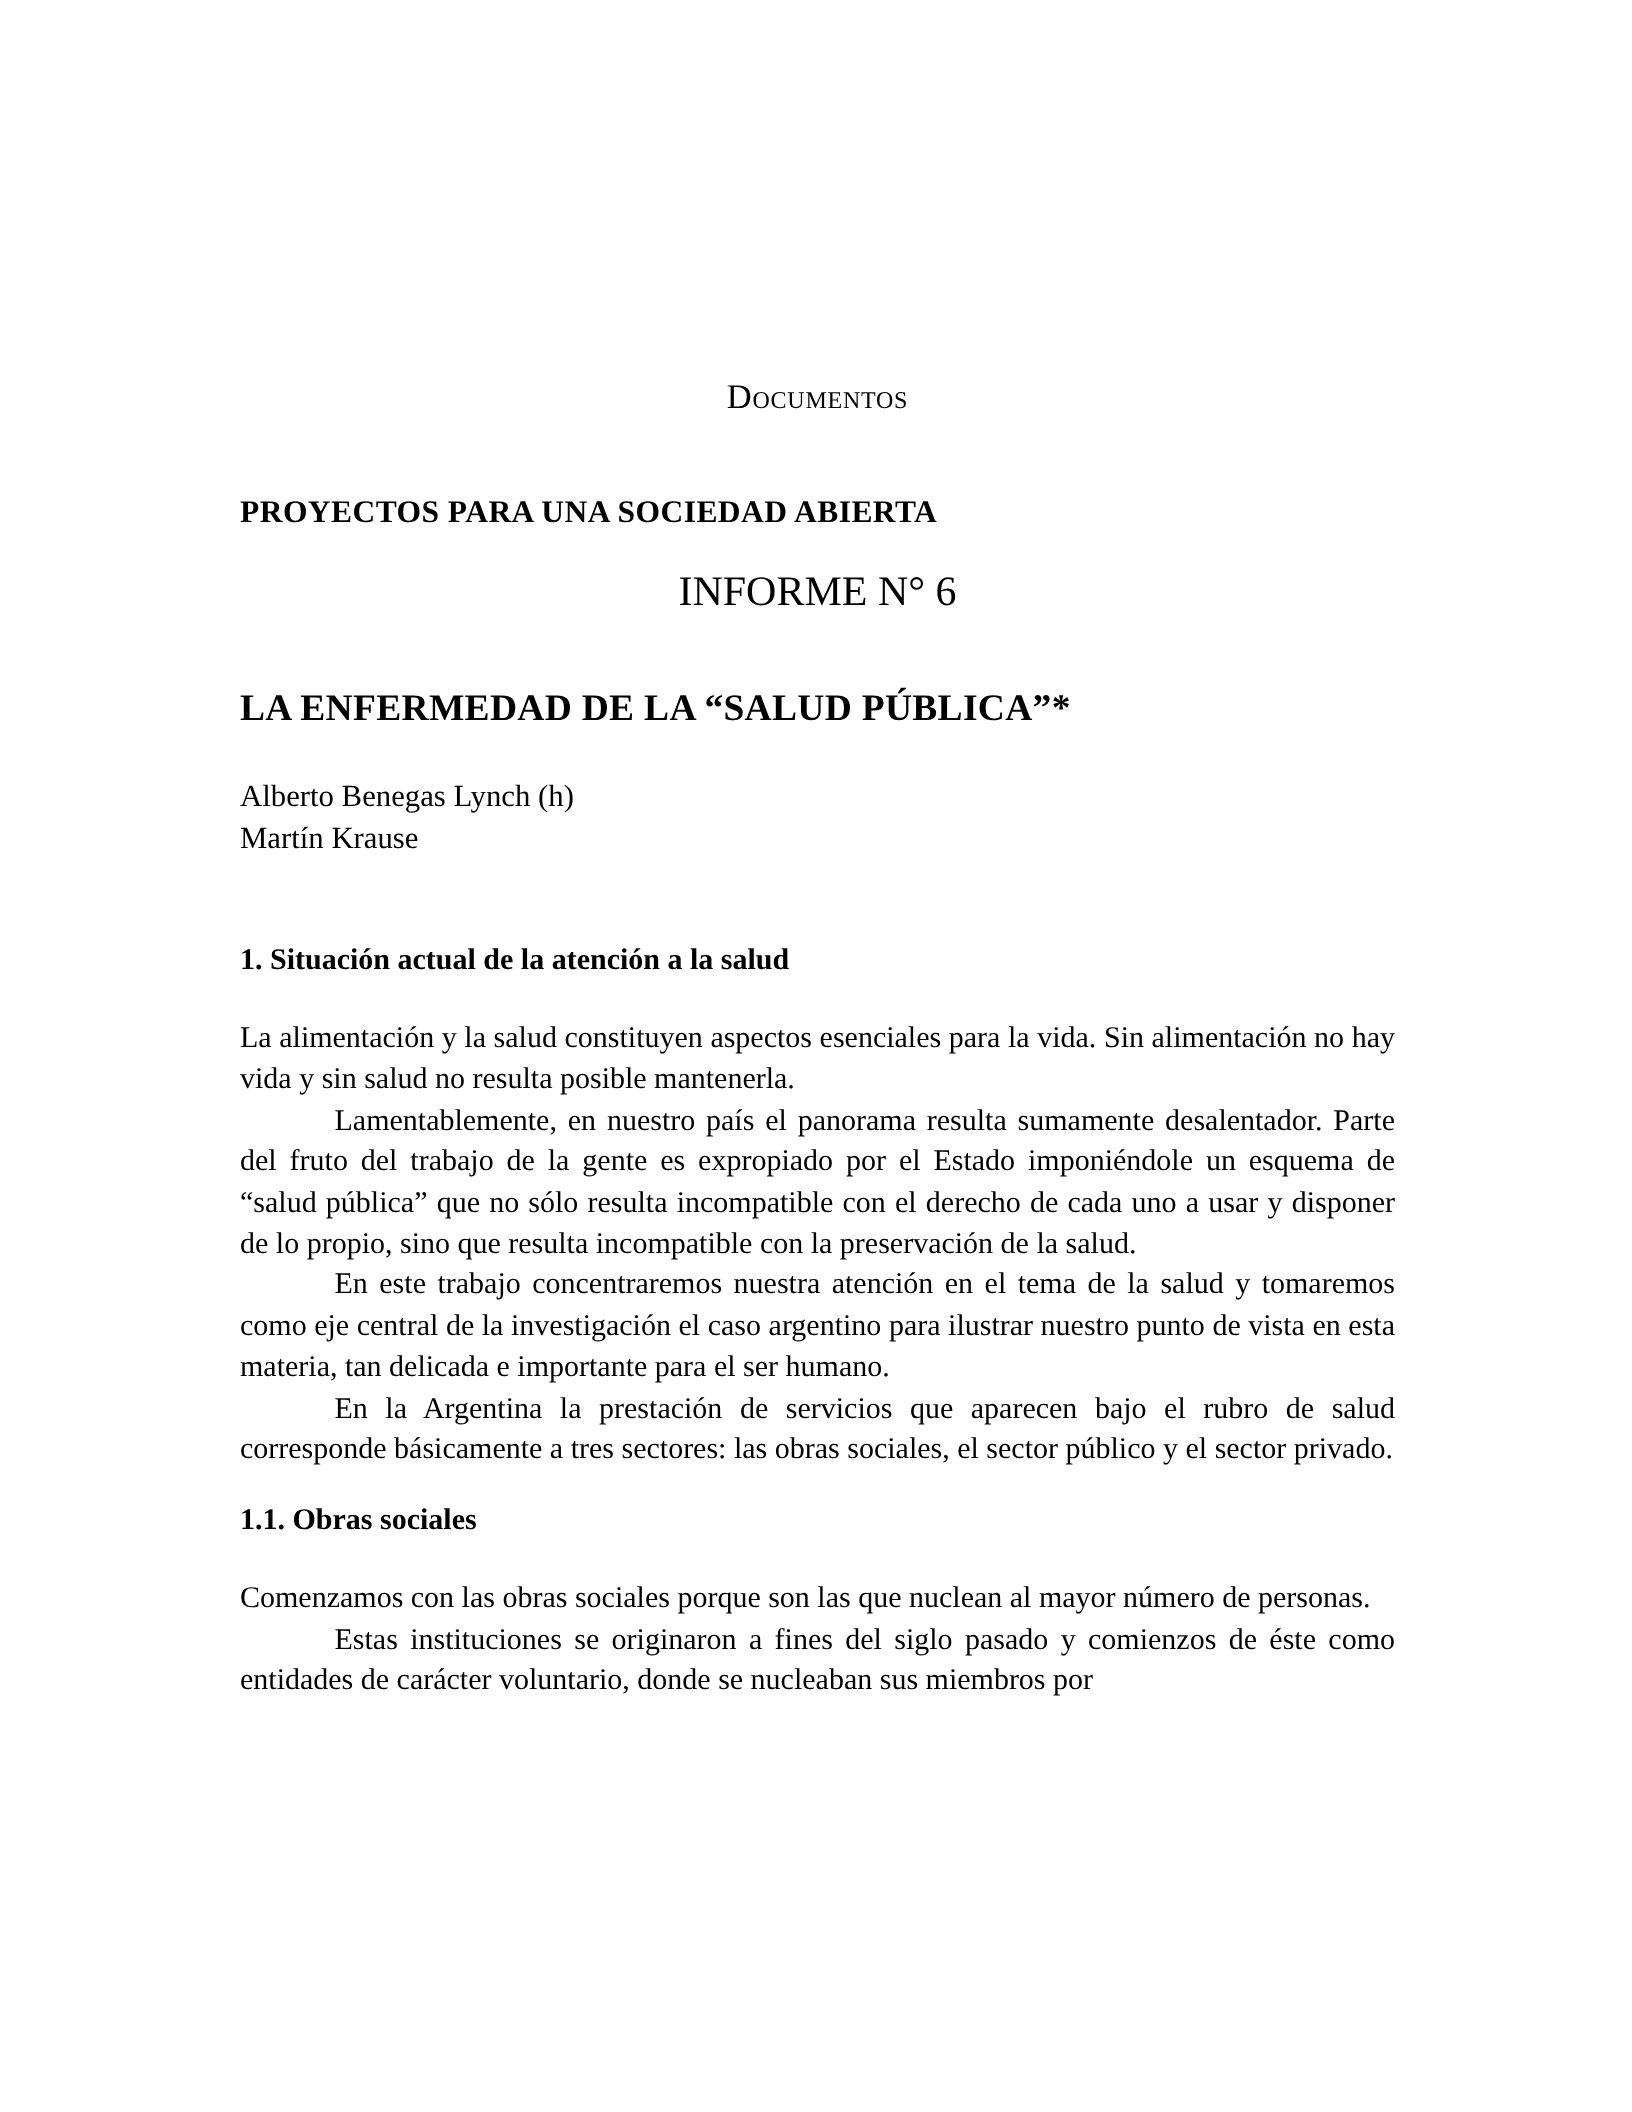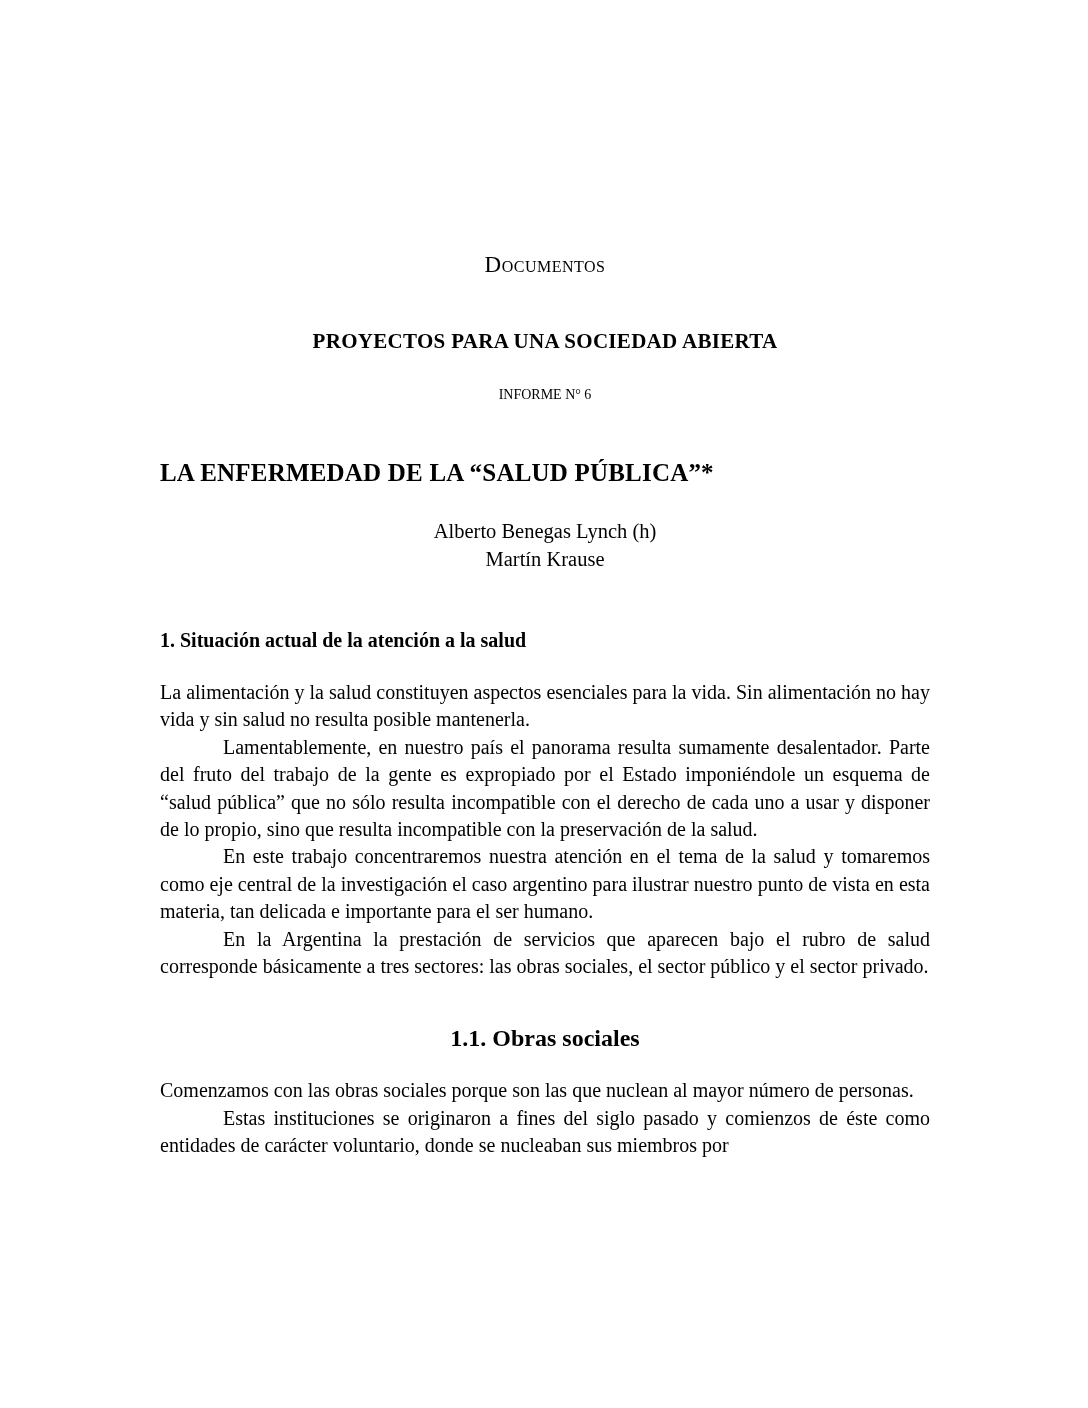--- a/index.html
+++ b/index.html
@@ -27,56 +27,56 @@
     line-height: 26px;
     font-variant: small-caps;
     letter-spacing: 0.5px;
     text-align: center;
   }
   .series-title {
     margin-top: 51px;
     font-size: 21px;
     line-height: 24px;
     font-weight: bold;
-    text-align: center;
+    text-align: left;
     letter-spacing: 0.3px;
   }
   .report-number {
     margin-top: 30px;
-    font-size: 14px;
+    font-size: 28px;
     line-height: 24px;
     text-align: center;
   }
   .doc-title {
     margin-top: 51px;
     font-size: 25px;
     line-height: 30px;
     font-weight: bold;
     text-align: left;
     letter-spacing: 0.2px;
   }
   .authors {
     margin-top: 29px;
     font-size: 20.5px;
     line-height: 28px;
-    text-align: center;
+    text-align: left;
   }
   .section-heading {
     margin-top: 54px;
     font-size: 20px;
     line-height: 26px;
     font-weight: bold;
     text-align: left;
   }
   .sub-heading {
-    margin-top: 45px;
-    font-size: 24px;
+    margin-top: 20px;
+    font-size: 20px;
     line-height: 26px;
     font-weight: bold;
-    text-align: center;
+    text-align: left;
   }
   .body-block {
     margin-top: 26px;
   }
   .body-block p {
     font-size: 20px;
     line-height: 27.4px;
     text-align: justify;
   }
   .body-block p.indent {

